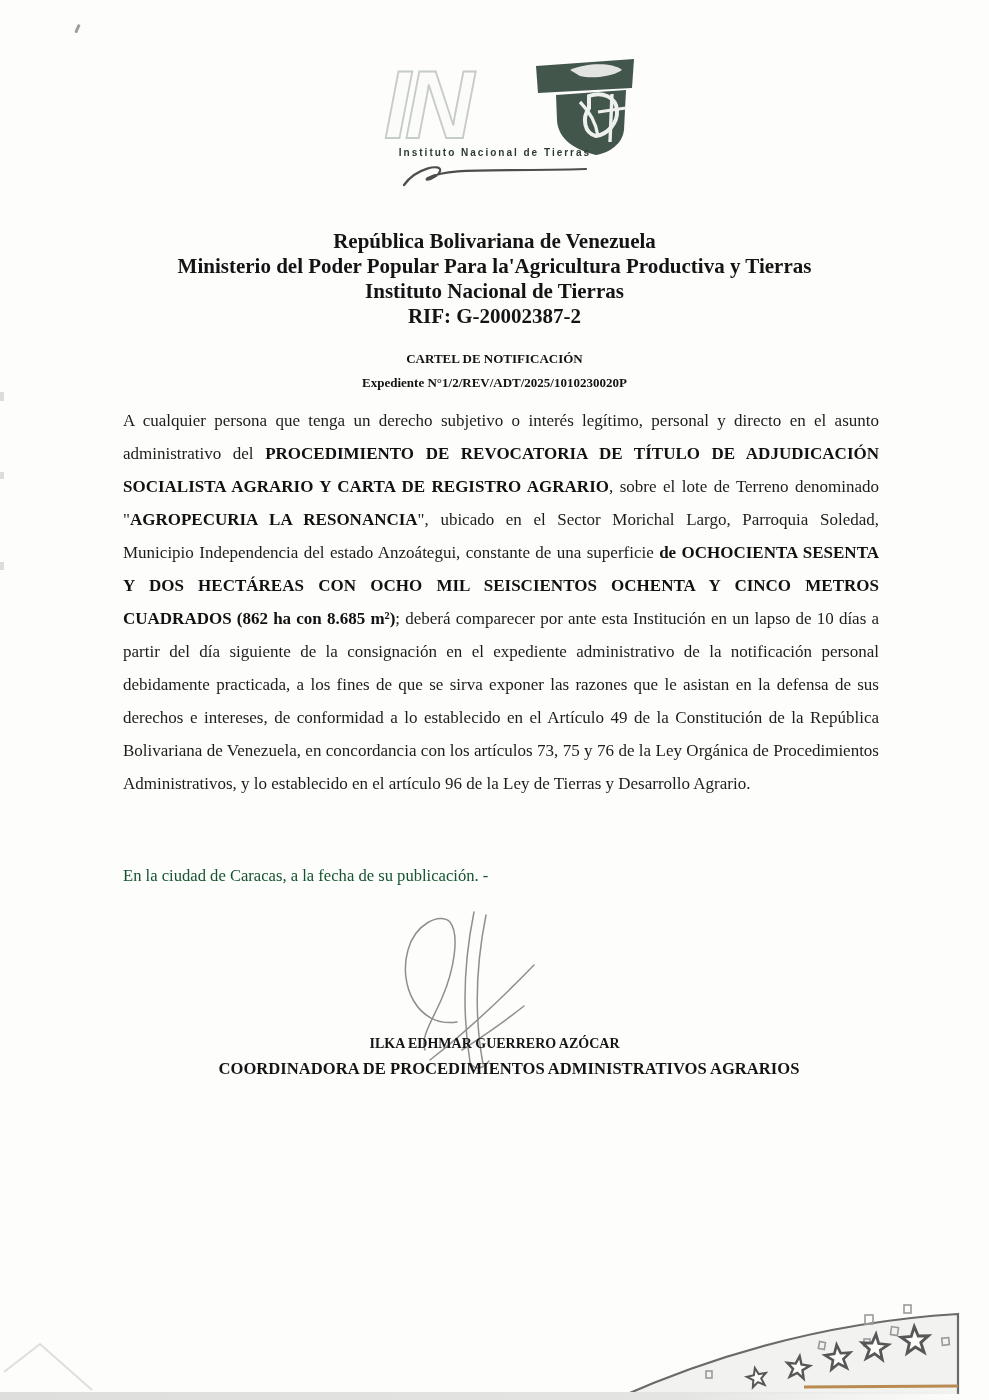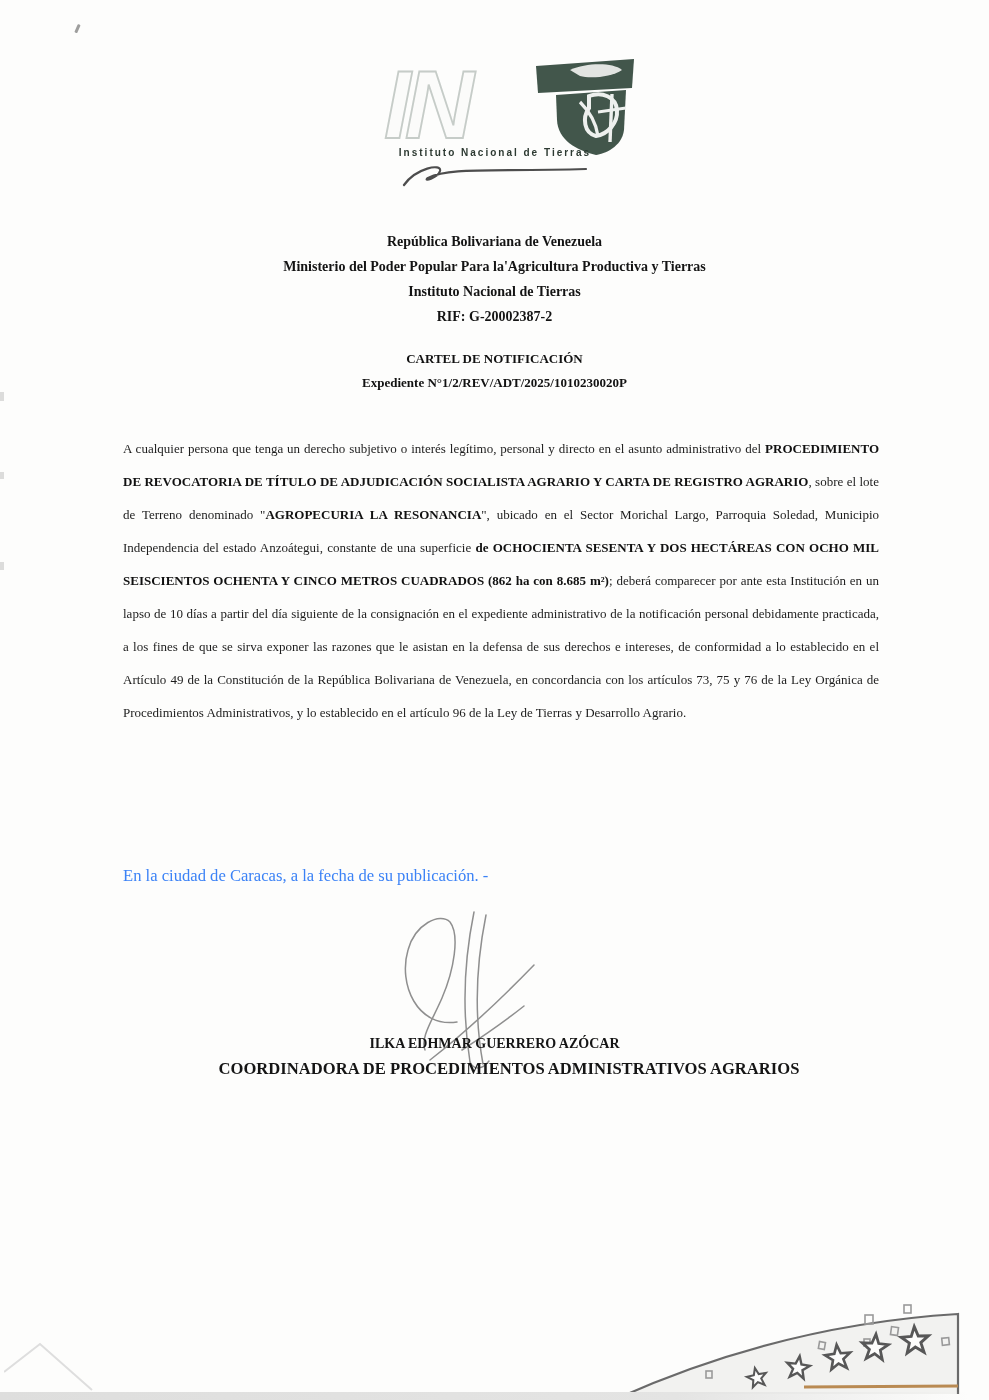--- a/index.html
+++ b/index.html
@@ -12,34 +12,34 @@
   .logo-wrap{position:absolute;left:384px;top:58px;width:256px;height:98px;}
   .logo-caption{
     position:absolute;left:386px;top:147px;width:218px;text-align:center;
     font-family:"Liberation Sans",sans-serif;font-size:10px;font-weight:bold;
     letter-spacing:2px;color:#2d3a32;white-space:nowrap;
   }
   .logo-swoosh{position:absolute;left:398px;top:161px;width:200px;height:30px;}
   
   .hdr{
     position:absolute;left:0;top:229px;width:100%;text-align:center;
-    font-weight:bold;font-size:14px;line-height:25px;color:#141414;
+    font-weight:bold;font-size:21px;line-height:25px;color:#141414;
   }
   .title-block{
     position:absolute;left:0;top:347px;width:100%;text-align:center;
     font-weight:bold;font-size:13px;line-height:24px;color:#121212;
   }
   
   .body-par{
     position:absolute;left:123px;top:404px;width:756px;
-    font-size:13px;line-height:33px;text-align:justify;color:#1c1c1c;margin-top:28px;
+    font-size:17px;line-height:33px;text-align:justify;color:#1c1c1c;
   }
   .body-par b{font-weight:bold;color:#111;}
   .closing{
-    position:absolute;left:123px;top:866px;font-size:16.6px;color:#3b82f6;
+    position:absolute;left:123px;top:866px;font-size:16.6px;color:#14532d;
   }
   
   .sig-block{
     position:absolute;left:0;top:1031px;width:100%;text-align:center;
     font-weight:bold;color:#151515;line-height:25px;
   }
   .sig-name{font-size:14px;}
   .sig-role{font-size:16.6px;padding-left:29px;}
   .sig-prov{font-size:16.2px;}
   .sig-scribble{position:absolute;left:362px;top:910px;width:215px;height:168px;pointer-events:none;}

